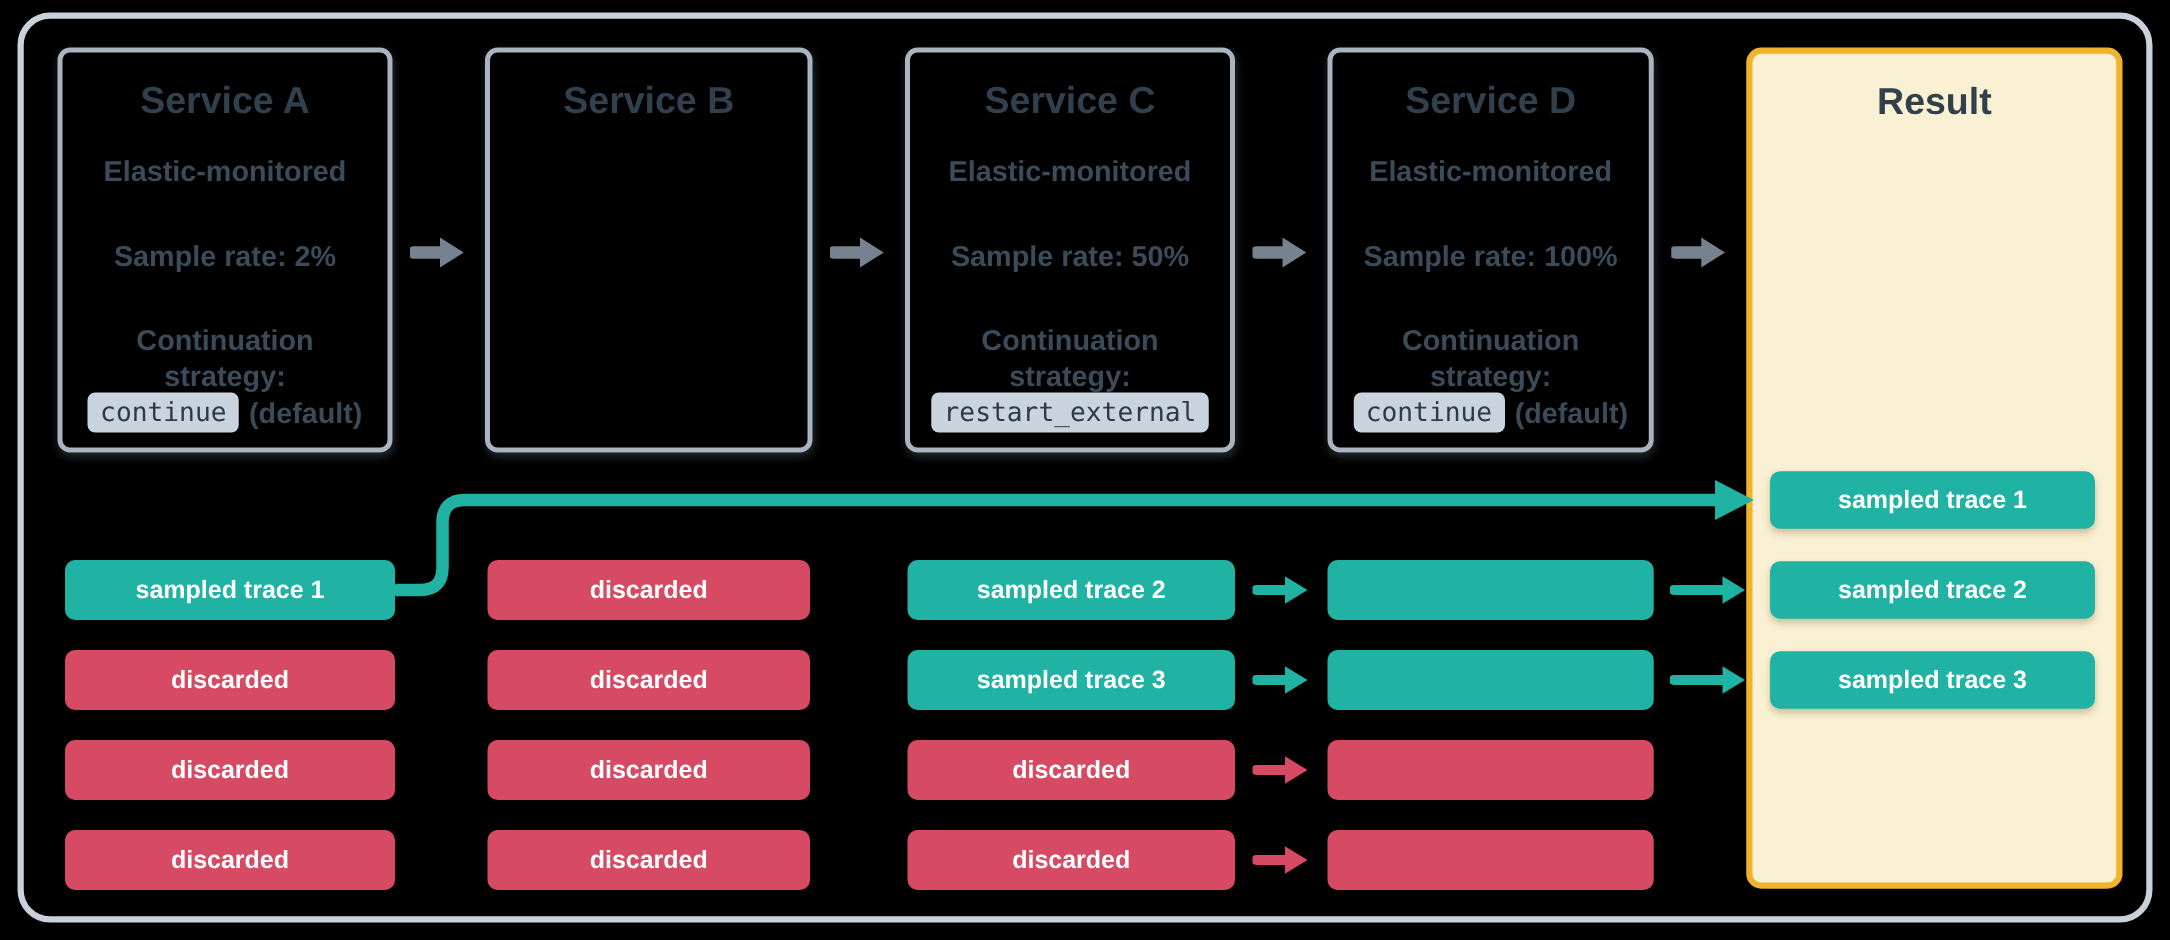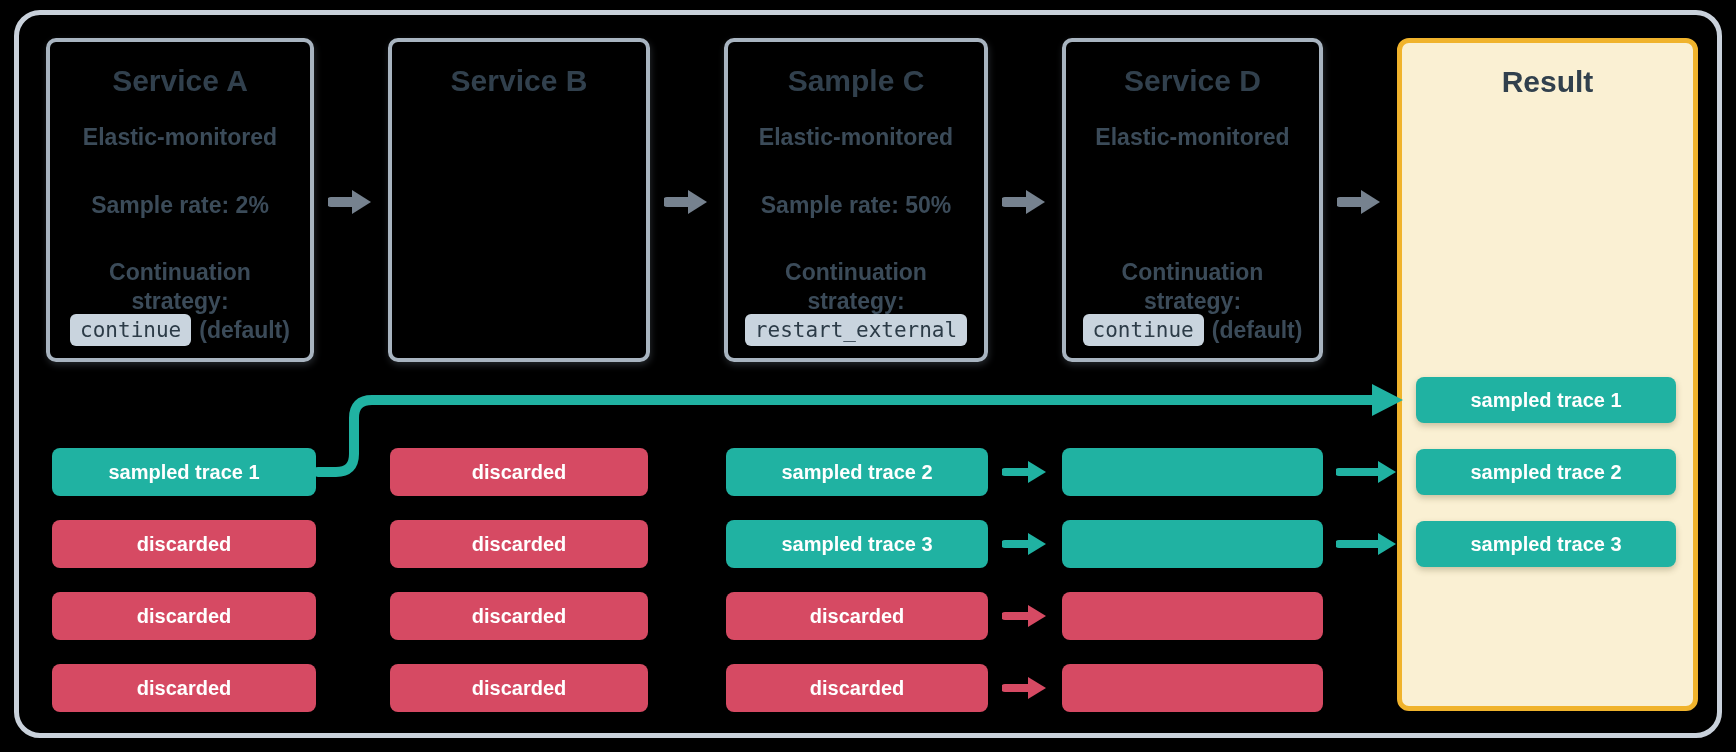--- a/index.html
+++ b/index.html
@@ -86,33 +86,34 @@
       <span class="code-chip">continue</span>
       <span class="chip-suffix">(default)</span>
     </div>
   </div>
 
   <div class="svc-box svc-b">
     <div class="svc-title">Service B</div>
   </div>
 
   <div class="svc-box svc-c">
-    <div class="svc-title">Sample C</div>
+    <div class="svc-title">Service C</div>
     <div class="svc-mon">Elastic-monitored</div>
     <div class="svc-rate">Sample rate: 50%</div>
     <div class="svc-strategy">Continuation strategy:</div>
     <div class="svc-chipline">
       <span class="code-chip">restart_external</span>
 
     </div>
   </div>
 
   <div class="svc-box svc-d">
     <div class="svc-title">Service D</div>
     <div class="svc-mon">Elastic-monitored</div>
+    <div class="svc-rate">Sample rate: 100%</div>
     <div class="svc-strategy">Continuation strategy:</div>
     <div class="svc-chipline">
       <span class="code-chip">continue</span>
       <span class="chip-suffix">(default)</span>
     </div>
   </div>
 
   <div class="result-box">
     <div class="result-title">Result</div>
   </div>

